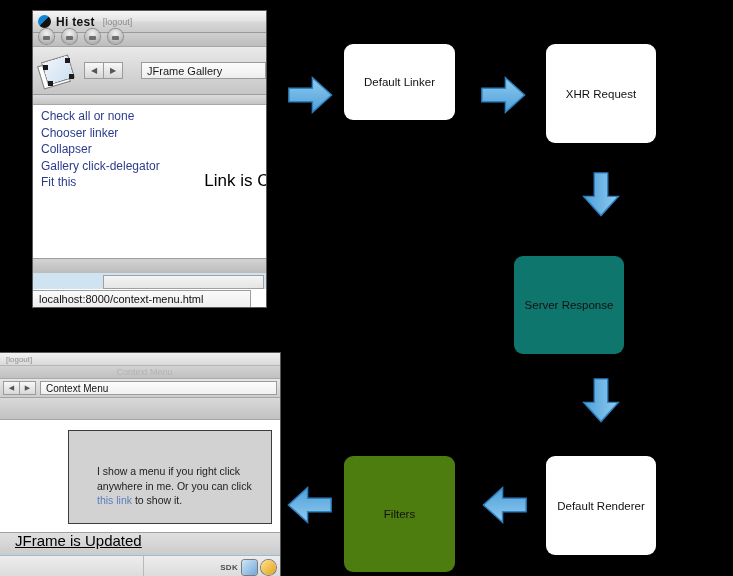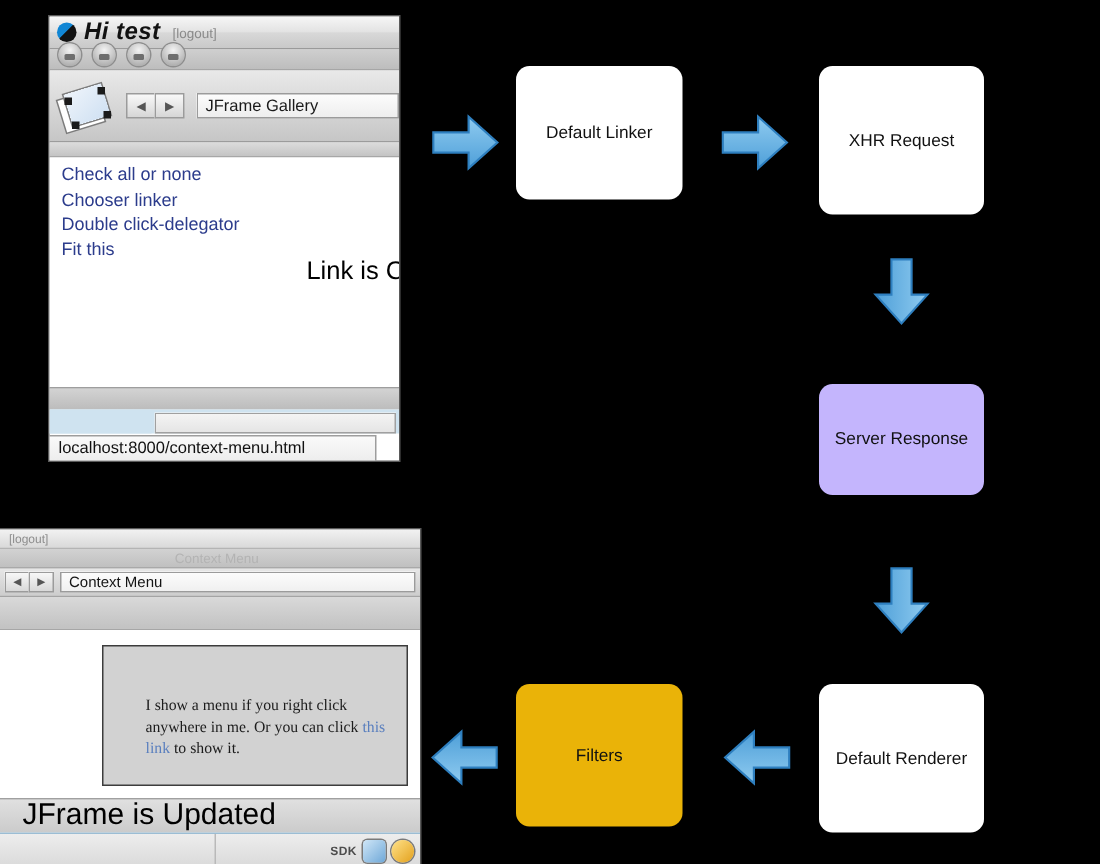--- a/index.html
+++ b/index.html
@@ -12,21 +12,21 @@
   
   #top-window{left:33px;top:11px;width:233px;height:296px;background:#fff;
     box-shadow:0 0 0 1px #5a5a5a;overflow:hidden;}
 
   .appbar{height:21px;
     background:linear-gradient(to bottom,#f6f6f6 0%,#e3e3e3 48%,#d8d8d8 52%,#c9c9c9 100%);
     border-bottom:1px solid #9a9a9a;display:flex;align-items:center;padding-left:5px;}
   .logo-circle{width:13px;height:13px;border-radius:50%;
     background:linear-gradient(135deg,#1186d4 0%,#1186d4 46%,#111 48%,#111 100%);
     flex:0 0 auto;margin-right:5px;}
-  .hi-text{font-size:16px;font-weight:bold;color:#111;letter-spacing:.3px;font-style:italic;}
+  .hi-text{font-size:12px;font-weight:bold;color:#111;letter-spacing:.3px;}
   .logout-text{font-size:9px;color:#8a8a8a;margin-left:8px;}
 
   .ctrlbar{height:13px;background:linear-gradient(to bottom,#cfcfcf,#bdbdbd);
     border-bottom:1px solid #a6a6a6;display:flex;align-items:flex-start;padding-left:6px;gap:8px;}
   .ctrl-btn{width:15px;height:15px;border-radius:50%;margin-top:-4px;
     background:radial-gradient(circle at 50% 30%,#f3f3f3,#b7b7b7 70%,#9d9d9d 100%);
     box-shadow:0 0 0 1px #8e8e8e;position:relative;}
   .ctrl-btn i{position:absolute;left:4px;top:7px;width:7px;height:4px;background:#6e6e6e;border-radius:1px;}
 
   .toolbar{height:47px;background:linear-gradient(to bottom,#e9e9e9,#c6c6c6);
@@ -36,21 +36,21 @@
     box-shadow:0 0 0 1px #7c7c7c;}
   .doc-icon .s1{left:2px;top:9px;transform:rotate(-17deg);}
   .doc-icon .s2{left:6px;top:5px;transform:rotate(-17deg);
     background:linear-gradient(150deg,#eef4fb 0%,#cfe0f2 100%);}
   .doc-icon .corner{position:absolute;background:#1b1b1b;width:5px;height:5px;}
   .navgrp{display:flex;align-items:center;}
   .navbtn{width:20px;height:17px;background:linear-gradient(to bottom,#fbfbfb,#d4d4d4);
     box-shadow:inset 0 0 0 1px #9b9b9b;display:flex;align-items:center;justify-content:center;
     font-size:8px;color:#555;}
   .navbtn+.navbtn{margin-left:-1px;}
-  .urlfield{margin-left:8px;height:17px;width:150px;
+  .urlfield{margin-left:18px;height:17px;width:150px;
     background:linear-gradient(to bottom,#fdfdfd,#ededed);
     box-shadow:inset 0 0 0 1px #9b9b9b;display:flex;align-items:center;padding-left:6px;
     font-size:11px;color:#1a1a1a;white-space:nowrap;overflow:hidden;}
 
   .subbar{height:9px;background:linear-gradient(to bottom,#dcdcdc,#c4c4c4);
     border-bottom:1px solid #a7a7a7;}
 
   .page-content{position:relative;height:153px;background:#fff;padding:3px 0 0 8px;box-sizing:border-box;}
   .lnk{display:block;font-size:12px;color:#2c3c8c;line-height:16.5px;white-space:nowrap;}
   .lnk.active{text-decoration:underline;}
@@ -81,28 +81,28 @@
   .b-navbtn{width:17px;height:14px;background:linear-gradient(to bottom,#fafafa,#d6d6d6);
     box-shadow:inset 0 0 0 1px #9b9b9b;display:flex;align-items:center;justify-content:center;
     font-size:7px;color:#555;}
   .b-navbtn+.b-navbtn{margin-left:-1px;}
   .b-url{margin-left:4px;height:14px;flex:1;margin-right:3px;
     background:linear-gradient(to bottom,#fdfdfd,#efefef);
     box-shadow:inset 0 0 0 1px #9b9b9b;display:flex;align-items:center;padding-left:6px;
     font-size:10px;color:#141414;}
   .b-subbar{height:21px;background:linear-gradient(to bottom,#d9d9d9,#c2c2c2);
     border-bottom:1px solid #a6a6a6;}
-  .b-page{height:112px;background:#fff;position:relative;font-family:Liberation Serif, serif;}
+  .b-page{height:112px;background:#fff;position:relative;}
   .ctx-box{position:absolute;left:69px;top:11px;width:202px;height:92px;
     background:#d2d2d2;box-shadow:0 0 0 1px #3c3c3c;box-sizing:border-box;}
   .ctx-text{position:absolute;left:28px;top:33px;font-size:10.5px;color:#1c1c1c;line-height:14.5px;width:160px;}
   .ctx-text a{color:#5a7fbe;text-decoration:none;}
   .b-updatebar{height:22px;background:linear-gradient(to bottom,#e0e0e0,#cbcbcb);
     border-top:1px solid #a0a0a0;border-bottom:1px solid #9bbdd4;position:relative;}
-  .b-updatebar span{position:absolute;left:15px;top:-1px;font-size:20px;color:#000;white-space:nowrap;}
+  .b-updatebar span{position:absolute;left:15px;top:-1px;font-size:15px;color:#000;white-space:nowrap;text-decoration:underline;}
   .b-bottombar{height:22px;background:linear-gradient(to bottom,#ededed,#dadada);
     display:flex;align-items:center;justify-content:flex-end;padding-right:4px;gap:4px;
     position:relative;}
   .b-bottombar .divider{position:absolute;left:143px;top:0;bottom:0;width:1px;background:#b9b9b9;}
   .sdk-label{font-size:8px;color:#4d4d4d;font-weight:bold;letter-spacing:.3px;}
   .sdk-ic{width:15px;height:15px;border-radius:3px;box-shadow:0 0 0 1px #7a7a7a;}
   .sdk-ic1{background:linear-gradient(135deg,#cfe6f7,#6fa8d8);}
   .sdk-ic2{border-radius:50%;background:linear-gradient(135deg,#ffe28a,#e3a11d);}
 
   
@@ -151,21 +151,22 @@
       <div class="navbtn">▶</div>
     </div>
     <div class="urlfield">JFrame Gallery</div>
   </div>
 
   <div class="subbar"></div>
 
   <div class="page-content">
     <a class="lnk">Check all or none</a>
     <a class="lnk">Chooser linker</a>
-    <a class="lnk">Double click-delegator</a>
+    <a class="lnk">Collapser</a>
+    <a class="lnk">Gallery click-delegator</a>
     <a class="lnk">Fit this</a>
     <div class="click-label">Link is Click</div>
   </div>
 
   <div class="botbar1"></div>
   <div class="statusrow">
     <div class="left"></div>
     <div class="field"></div>
   </div>
   <div class="urltip">localhost:8000/context-menu.html</div>
@@ -194,33 +195,33 @@
   </div>
   <div class="b-bottombar">
     <div class="divider"></div>
     <div class="sdk-label">SDK</div>
     <div class="sdk-ic sdk-ic1"></div>
     <div class="sdk-ic sdk-ic2"></div>
   </div>
 </div>
 
 <div id="flow-layer">
-    <div class="flow-box" style="left: 344px; top: 44px; width: 111px; height: 89px; background: rgb(255, 255, 255);">
+    <div class="flow-box" style="left: 344px; top: 44px; width: 111px; height: 76px; background: rgb(255, 255, 255);">
       <span>Default Linker</span>
     </div>
     <div class="flow-box" style="left: 546px; top: 44px; width: 110px; height: 99px; background: rgb(255, 255, 255);">
       <span>XHR Request</span>
     </div>
-    <div class="flow-box" style="left: 546px; top: 256px; width: 110px; height: 74px; background: #c4b5fd;">
+    <div class="flow-box" style="left: 514px; top: 256px; width: 110px; height: 98px; background: #0f766e;">
       <span>Server Response</span>
     </div>
     <div class="flow-box" style="left: 546px; top: 456px; width: 110px; height: 99px; background: rgb(255, 255, 255);">
       <span>Default Renderer</span>
     </div>
-    <div class="flow-box" style="left: 344px; top: 456px; width: 111px; height: 95px; background: #eab308;">
+    <div class="flow-box" style="left: 344px; top: 456px; width: 111px; height: 116px; background: #4d7c0f;">
       <span>Filters</span>
     </div>
     <div class="arrow" style="left: 286px; top: 71px; width: 48px; height: 48px;">
       <svg width="48" height="48" viewBox="0 0 100 100" style="transform:rotate(0deg);display:block">
         <defs>
           <linearGradient id="g_arrow-into-linker" x1="0" y1="0" x2="0" y2="1">
             <stop offset="0%" stop-color="#8FCBF0"></stop>
             <stop offset="100%" stop-color="#4E9FD8"></stop>
           </linearGradient>
         </defs>

